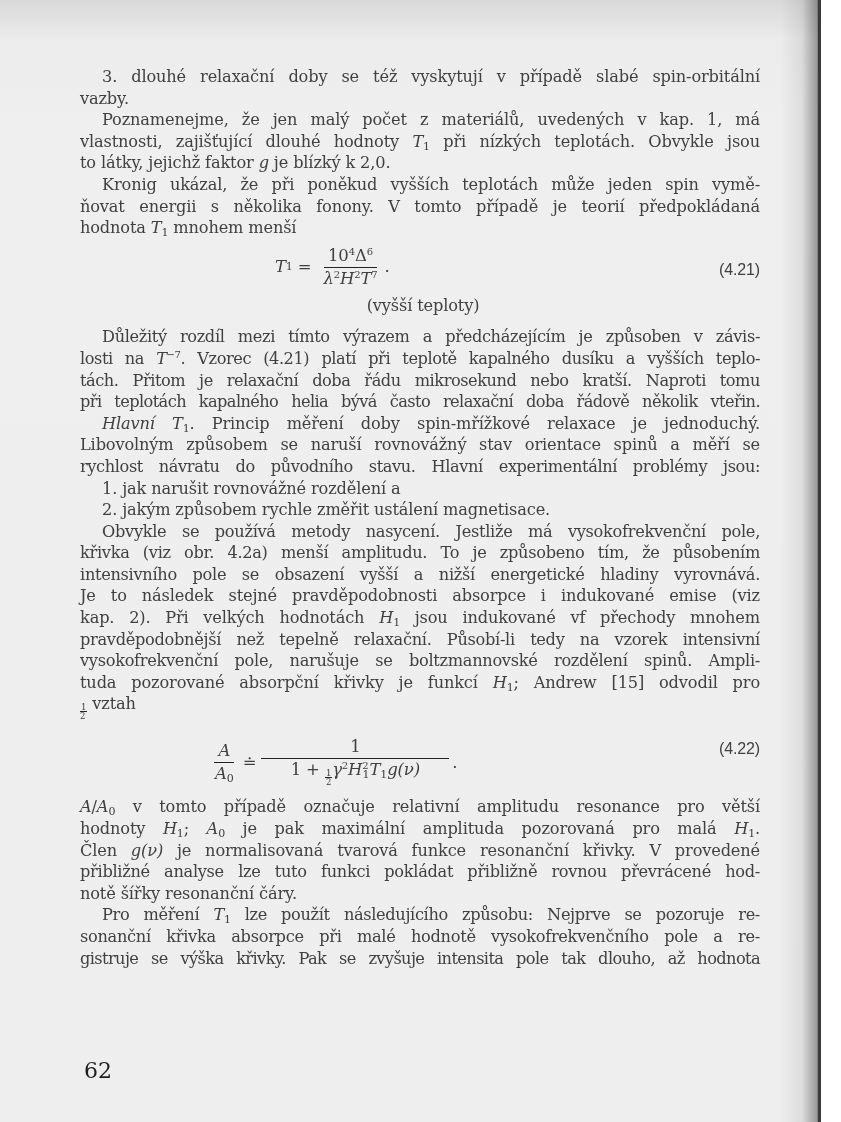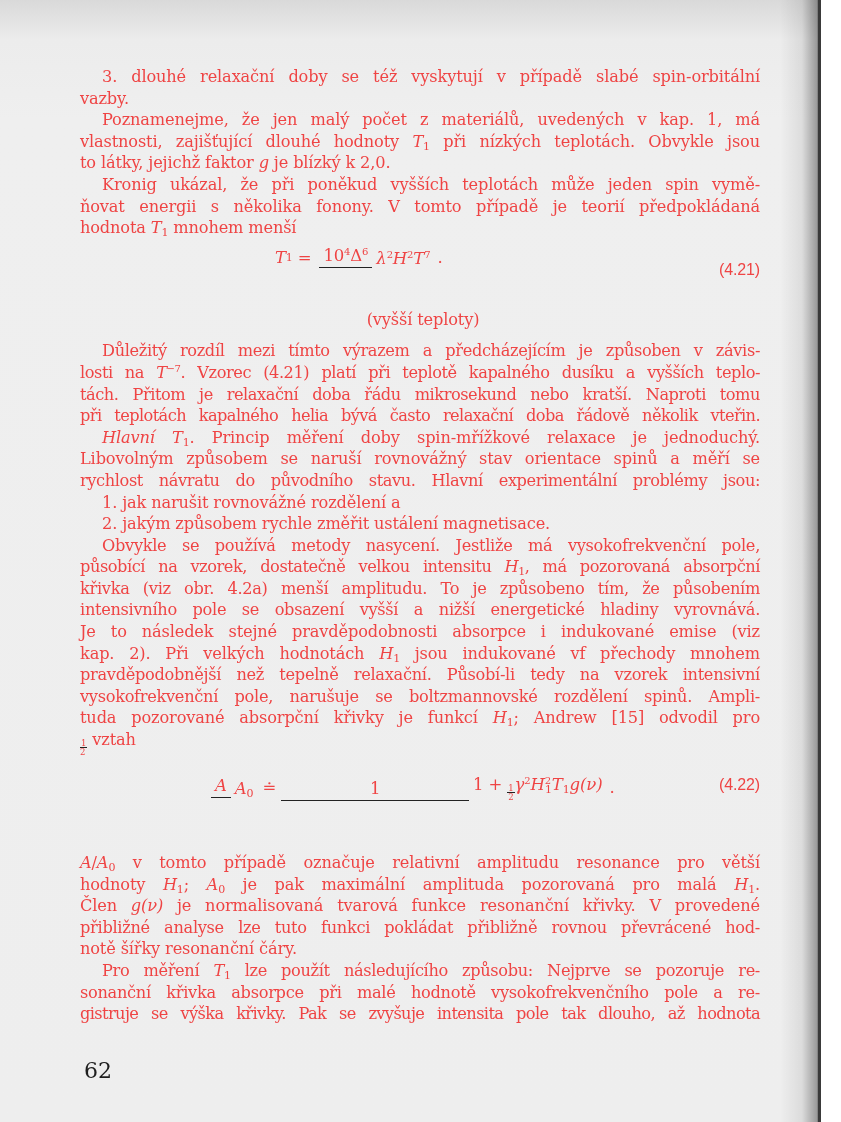--- a/index.html
+++ b/index.html
@@ -16,43 +16,43 @@
       content: ""; position: absolute; top: 0; right: 0; width: 40px; height: 100%;
       background: linear-gradient(to right, rgba(0,0,0,0) 0%, rgba(0,0,0,0.08) 55%, rgba(0,0,0,0.35) 92%, rgba(0,0,0,0.8) 100%);
     }
     .spine {
       position: absolute; left: 818px; top: 0; width: 3px; height: 1122px;
       background: #3a3a3a;
     }
     .text {
       position: absolute; left: 80px; top: 66px; width: 680px;
       font-family: "DejaVu Serif", "Liberation Serif", serif;
-      font-size: 16.2px; line-height: 21.6px; color: #ef4444;
+      font-size: 16.2px; line-height: 21.6px; color: #404040;
       letter-spacing: -0.15px;
     }
     .p { margin: 0; text-align: justify; text-align-last: left; }
     .indent { text-indent: 22px; }
     .line { display: block; white-space: nowrap; }
     .just { text-align: justify; text-align-last: justify; display: block; }
     i, .it { font-style: italic; }
     sub { font-size: 11px; vertical-align: -3px; line-height: 0; }
     sup { font-size: 10px; vertical-align: 6px; line-height: 0; }
     .eq-block { position: relative; height: 52px; margin: 4px 0 0 0; }
     .eq {
       position: absolute; display: flex; align-items: center;
       font-family: "DejaVu Serif", "Liberation Serif", serif; font-size: 16.5px;
     }
-    .frac { display: inline-flex; align-items: flex-end; margin: 0 3px; }
+    .frac { display: inline-flex; flex-direction: column; align-items: center; margin: 0 3px; }
     .frac .num { padding: 0 4px 2px 4px; border-bottom: 1px solid #222; line-height: 18px; }
     .frac .den { padding: 2px 4px 0 4px; line-height: 18px; }
     .eq-number {
       position: absolute; right: 0;
       font-family: Liberation Sans, sans-serif; font-size: 16px;
     }
-    .caption { text-align: center; margin: 14px 0 10px 0; padding-left: 6px; }
+    .caption { text-align: center; margin: 0 0 10px 0; padding-left: 6px; }
     .list-item { padding-left: 22px; }
     .small-frac { display: inline-flex; flex-direction: column; font-size: 8.5px; line-height: 8px; vertical-align: -1px; text-align: center; }
     .small-frac .n { border-bottom: 0.8px solid #222; padding: 0 1px; }
     .page-number {
       position: absolute; left: 84px; top: 1058px;
       font-family: "DejaVu Serif", "Liberation Serif", serif; font-size: 22px; color: #1e1e1e;
     }
   </style>
 </head>
 <body>
@@ -107,21 +107,20 @@
     <span class="just" style="letter-spacing:-0.4px">rychlost návratu do původního stavu. Hlavní experimentální problémy jsou:</span>
   </div>
 
   <div class="p">
     <span class="line list-item">1. jak narušit rovnovážné rozdělení a</span>
     <span class="line list-item">2. jakým způsobem rychle změřit ustálení magnetisace.</span>
   </div>
 
   <div class="p">
     <span class="just" style="text-indent:22px; letter-spacing:-0.3px">Obvykle se používá metody nasycení. Jestliže má vysokofrekvenční pole,</span>
-    <span class="just" style="letter-spacing:-0.45px"><span>působící na vzorek, dostatečně velkou intensitu </span><i>H</i><sub>1</sub><span>, má pozorovaná absorpční</span></span>
     <span class="just" style="letter-spacing:-0.3px">křivka (viz obr. 4.2a) menší amplitudu. To je způsobeno tím, že působením</span>
     <span class="just" style="letter-spacing:-0.3px">intensivního pole se obsazení vyšší a nižší energetické hladiny vyrovnává.</span>
     <span class="just">Je to následek stejné pravděpodobnosti absorpce i indukované emise (viz</span>
     <span class="just"><span>kap. 2). Při velkých hodnotách </span><i>H</i><sub>1</sub><span> jsou indukované vf přechody mnohem</span></span>
     <span class="just" style="letter-spacing:-0.3px">pravděpodobnější než tepelně relaxační. Působí-li tedy na vzorek intensivní</span>
     <span class="just" style="letter-spacing:-0.3px">vysokofrekvenční pole, narušuje se boltzmannovské rozdělení spinů. Ampli-</span>
     <span class="just"><span>tuda pozorované absorpční křivky je funkcí </span><i>H</i><sub>1</sub><span>; Andrew [15] odvodil pro</span></span>
     <span class="line"><span class="small-frac">
           <span class="n">1</span>
           <span>2</span>
@@ -140,21 +139,21 @@
         <span class="den"><span>1 + </span><span class="small-frac">
               <span class="n">1</span>
               <span>2</span>
             </span><i>γ</i><sup>2</sup><i>H</i><sup>2</sup><sub style="margin-left:-6px">1</sub><i>T</i><sub>1</sub><i>g(ν)</i></span>
       </span>
       <span>.</span>
     </div>
     <span class="eq-number" style="top:4px;">(4.22)</span>
   </div>
 
-  <div class="p" style="margin-top:22px">
+  <div class="p" style="margin-top:2px">
     <span class="just"><i>A</i><span>/</span><i>A</i><sub>0</sub><span> v tomto případě označuje relativní amplitudu resonance pro větší</span></span>
     <span class="just"><span>hodnoty </span><i>H</i><sub>1</sub><span>; </span><i>A</i><sub>0</sub><span> je pak maximální amplituda pozorovaná pro malá </span><i>H</i><sub>1</sub><span>.</span></span>
     <span class="just"><span>Člen </span><i>g(ν)</i><span> je normalisovaná tvarová funkce resonanční křivky. V provedené</span></span>
     <span class="just" style="letter-spacing:-0.3px">přibližné analyse lze tuto funkci pokládat přibližně rovnou převrácené hod-</span>
     <span class="line">notě šířky resonanční čáry.</span>
   </div>
 
   <div class="p" style="">
     <span class="just" style="text-indent:22px; letter-spacing:-0.35px"><span>Pro měření </span><i>T</i><sub>1</sub><span> lze použít následujícího způsobu: Nejprve se pozoruje re-</span></span>
     <span class="just" style="letter-spacing:-0.3px">sonanční křivka absorpce při malé hodnotě vysokofrekvenčního pole a re-</span>

